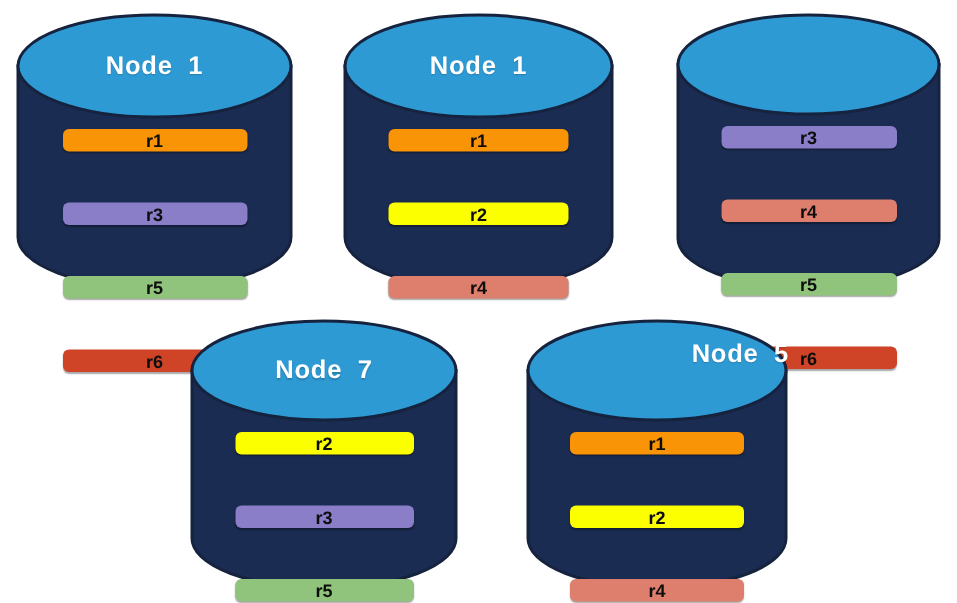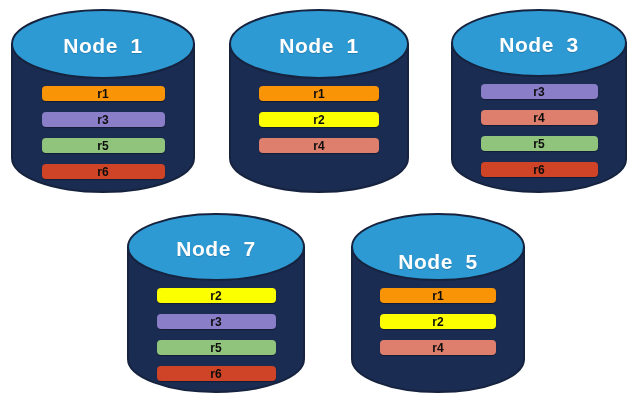--- a/index.html
+++ b/index.html
@@ -27,33 +27,34 @@
     top: 0;
     left: 0;
   }
   .node-title {
     position: absolute;
     left: 0;
     width: 100%;
     text-align: center;
     color: #ffffff;
     font-weight: bold;
-    font-size: 21px;
+    font-size: 17px;
     letter-spacing: 0.5px;
     text-shadow: 0 1px 1px rgba(0,0,0,0.18);
     white-space: pre;
     pointer-events: none;
   }
   .replica-stack {
     position: absolute;
     left: 0;
     width: 100%;
     display: flex;
     flex-direction: column;
     align-items: center;
+    gap: 23px;
   }
   .replica-bar {
     height: 15px;
     border-radius: 4px;
     display: flex;
     align-items: center;
     justify-content: center;
     color: #0d0d0d;
     font-weight: bold;
     font-size: 12px;
@@ -88,21 +89,20 @@
         <div class="replica-bar" style="background: rgb(248, 148, 6); width: 120px; margin-bottom: 11px;">r1</div>
         <div class="replica-bar" style="background: rgb(251, 255, 0); width: 120px; margin-bottom: 11px;">r2</div>
         <div class="replica-bar" style="background: rgb(222, 127, 109); width: 120px; margin-bottom: 11px;">r4</div>
       </div>
     </div>
     <div class="node" style="left: 450px; top: 8px; width: 178px; height: 186px;">
       <svg class="node-svg" width="178" height="186">
         <path d="M 2 35 L 2 151 A 87 33 0 0 0 176 151 L 176 35 Z" fill="#1b2c52" stroke="#16233f" stroke-width="2"></path>
         <ellipse cx="89" cy="35" rx="87" ry="33" fill="#2e9ad4" stroke="#16233f" stroke-width="2"></ellipse>
       </svg>
-      <div class="node-title" style="top: 25px;">Node  3</div>
       <div class="replica-stack" style="top: 76px;">
         <div class="replica-bar" style="background: rgb(138, 126, 200); width: 117px; margin-bottom: 11px;">r3</div>
         <div class="replica-bar" style="background: rgb(222, 127, 109); width: 117px; margin-bottom: 11px;">r4</div>
         <div class="replica-bar" style="background: rgb(144, 196, 125); width: 117px; margin-bottom: 11px;">r5</div>
         <div class="replica-bar" style="background: rgb(207, 68, 39); width: 117px; margin-bottom: 11px;">r6</div>
       </div>
     </div>
     <div class="node" style="left: 126px; top: 212px; width: 180px; height: 182px;">
       <svg class="node-svg" width="180" height="182">
         <path d="M 2 35 L 2 147 A 88 33 0 0 0 178 147 L 178 35 Z" fill="#1b2c52" stroke="#16233f" stroke-width="2"></path>
@@ -114,20 +114,20 @@
         <div class="replica-bar" style="background: rgb(138, 126, 200); width: 119px; margin-bottom: 11px;">r3</div>
         <div class="replica-bar" style="background: rgb(144, 196, 125); width: 119px; margin-bottom: 11px;">r5</div>
         <div class="replica-bar" style="background: rgb(207, 68, 39); width: 119px; margin-bottom: 11px;">r6</div>
       </div>
     </div>
     <div class="node" style="left: 350px; top: 212px; width: 176px; height: 182px;">
       <svg class="node-svg" width="176" height="182">
         <path d="M 2 35 L 2 147 A 86 33 0 0 0 174 147 L 174 35 Z" fill="#1b2c52" stroke="#16233f" stroke-width="2"></path>
         <ellipse cx="88" cy="35" rx="86" ry="33" fill="#2e9ad4" stroke="#16233f" stroke-width="2"></ellipse>
       </svg>
-      <div class="node-title" style="top: 38px;">Node  5</div>
+      <div class="node-title" style="top: 14px; text-align: right;">Node  5</div>
       <div class="replica-stack" style="top: 76px;">
         <div class="replica-bar" style="background: rgb(248, 148, 6); width: 116px; margin-bottom: 11px;">r1</div>
         <div class="replica-bar" style="background: rgb(251, 255, 0); width: 116px; margin-bottom: 11px;">r2</div>
         <div class="replica-bar" style="background: rgb(222, 127, 109); width: 116px; margin-bottom: 11px;">r4</div>
       </div>
     </div>
   </div>
 
 </body></html>

